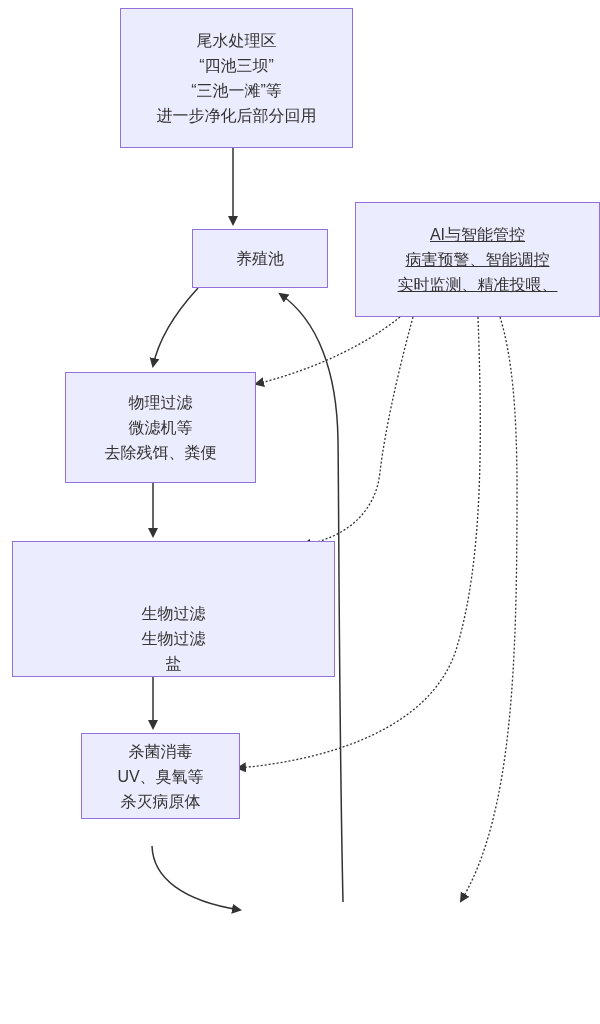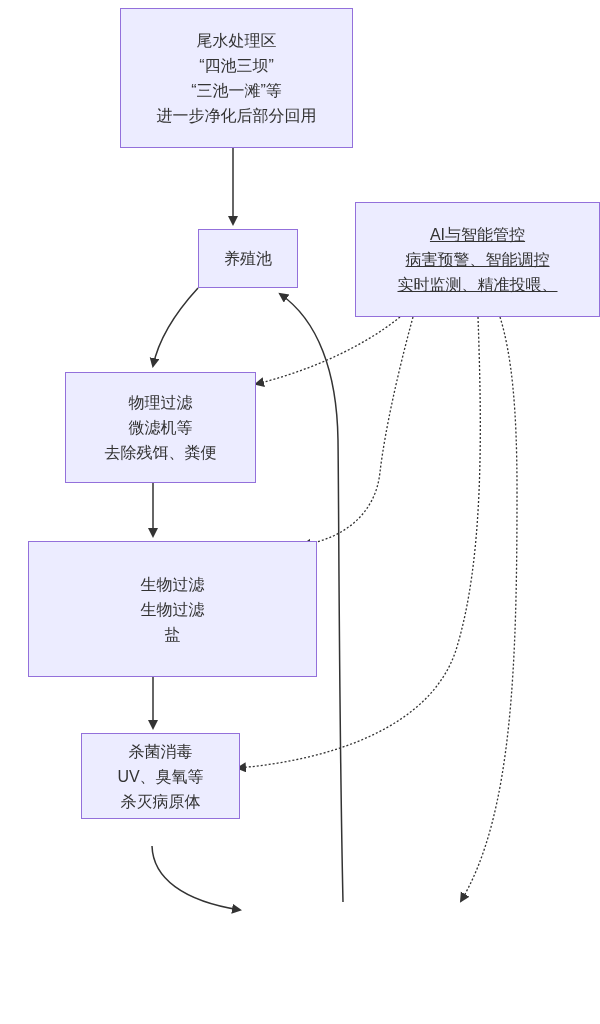--- a/index.html
+++ b/index.html
@@ -81,37 +81,37 @@
     <path class="edge dotted" d="M500,317 C512,356 517,410 517,490 C517,660 513,815 461,901" marker-end="url(#arrow)"></path>
   </svg>
 
   <div class="node" style="left:112px; top:8px; width:233px; height:140px;">
     <div class="line">尾水处理区</div>
     <div class="line">“四池三坝”</div>
     <div class="line">“三池一滩”等</div>
     <div class="line">进一步净化后部分回用</div>
   </div>
 
-  <div class="node" style="left:190px; top:229px; width:100px; height:59px;">
+  <div class="node" style="left:184px; top:229px; width:136px; height:59px;">
     <div class="line">养殖池</div>
   </div>
 
   <div class="node" style="left:347px; top:202px; width:245px; height:115px;text-decoration:underline;">
     <div class="line">AI与智能管控</div>
     <div class="line">病害预警、智能调控</div>
     <div class="line">实时监测、精准投喂、</div>
   </div>
 
   <div class="node" style="left:57px; top:372px; width:191px; height:111px;">
     <div class="line">物理过滤</div>
     <div class="line">微滤机等</div>
     <div class="line">去除残饵、粪便</div>
   </div>
 
-  <div class="node" style="left:20px; top:541px; width:289px; height:136px;">
+  <div class="node" style="left:4px; top:541px; width:323px; height:136px;justify-content:flex-end;">
     <div class="line">生物过滤</div>
     <div class="line">生物过滤</div>
     <div class="line">盐</div>
   </div>
 
   <div class="node" style="left:73px; top:733px; width:159px; height:86px;align-items:center;">
     <div class="line">杀菌消毒</div>
     <div class="line">UV、臭氧等</div>
     <div class="line">杀灭病原体</div>
   </div>

